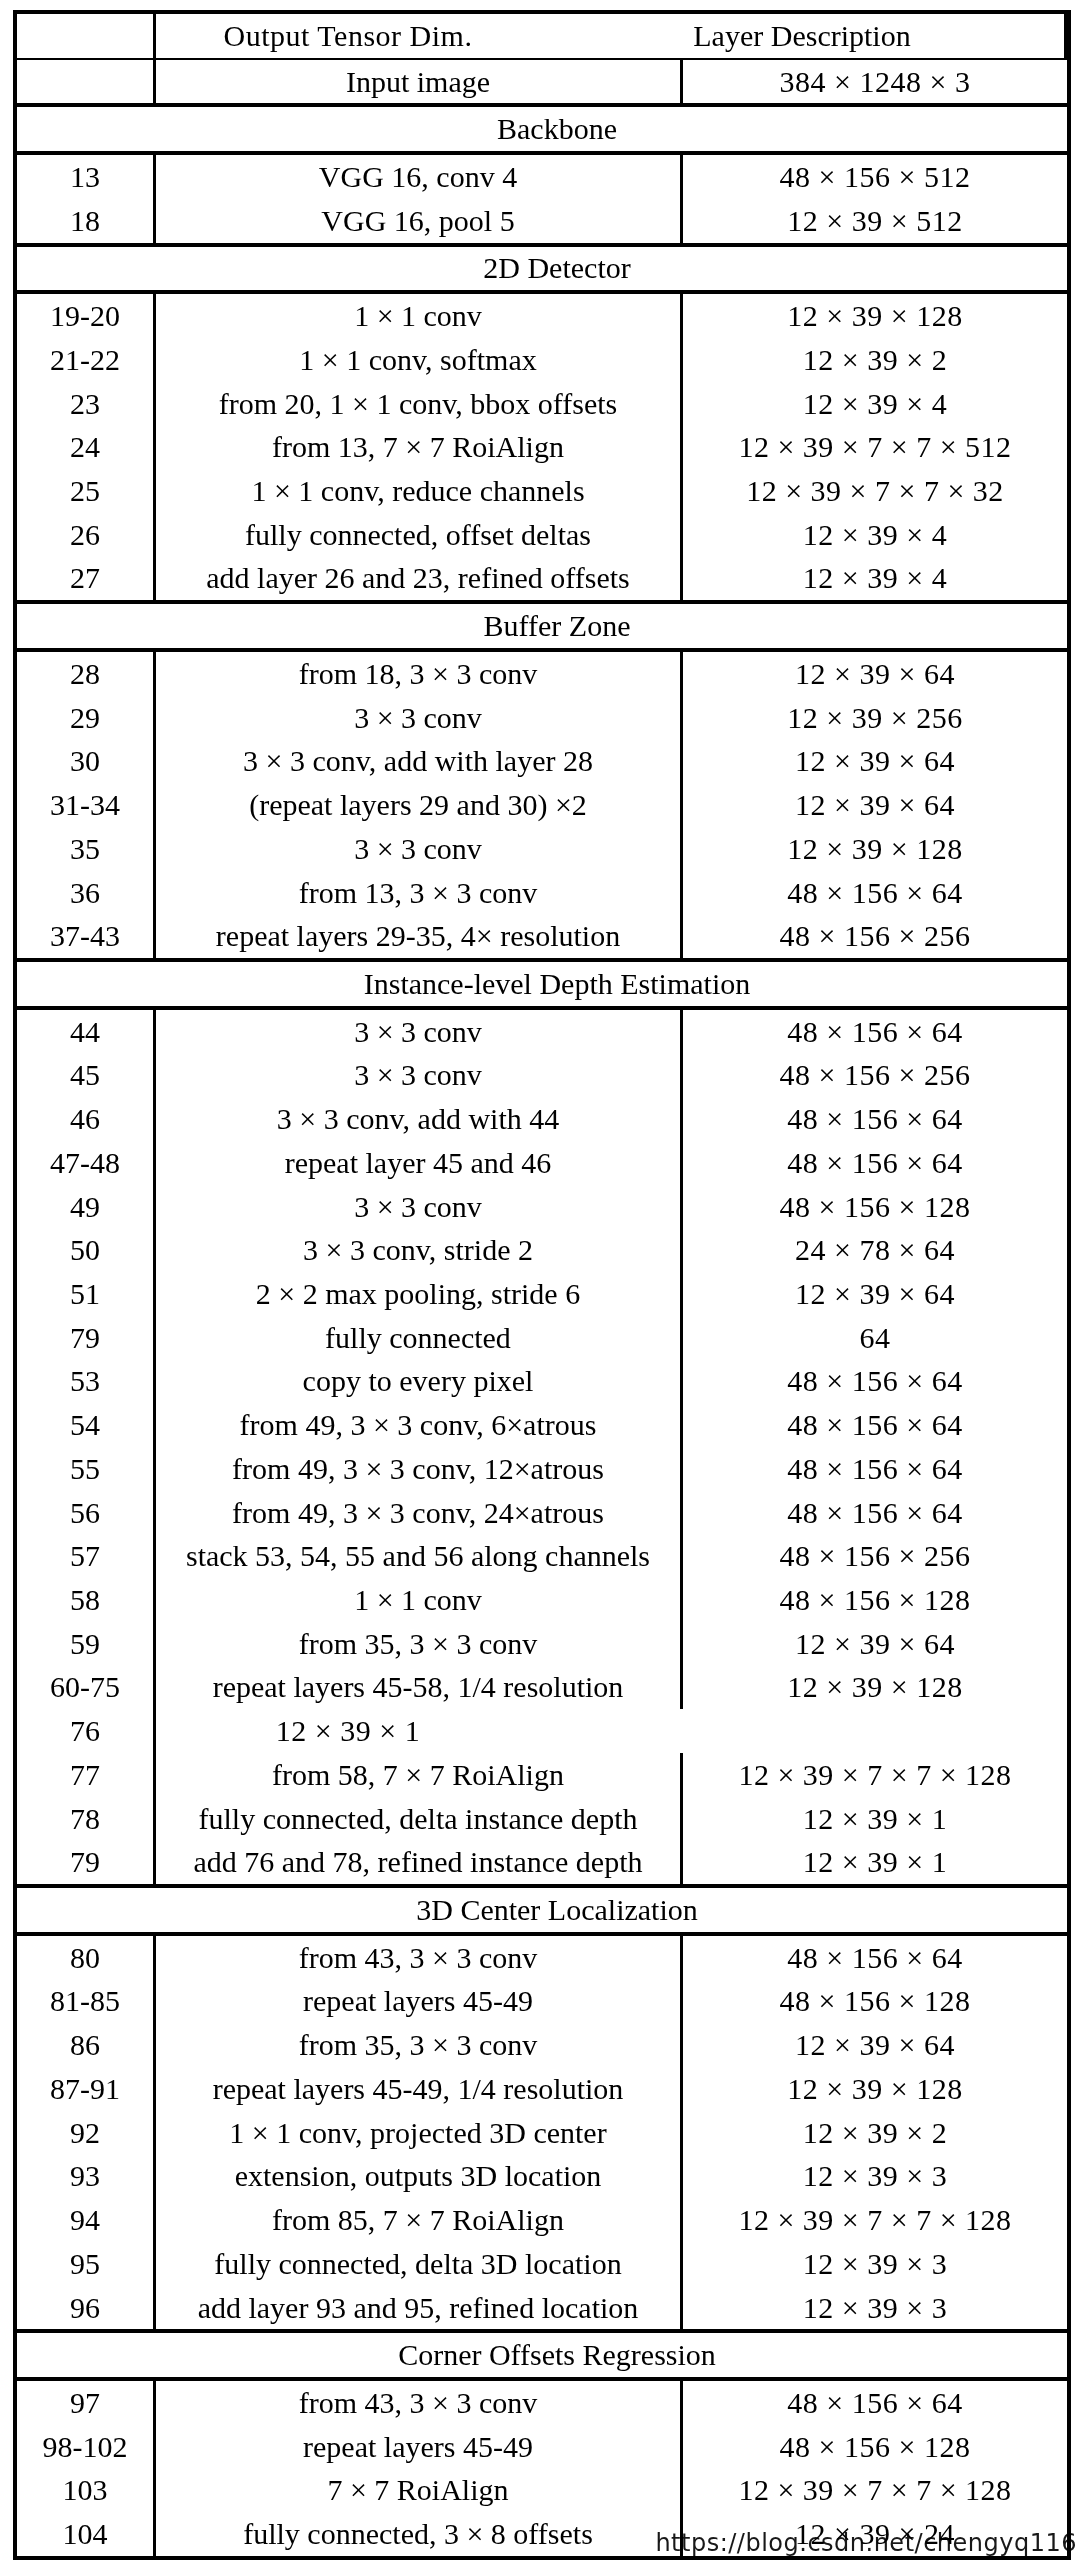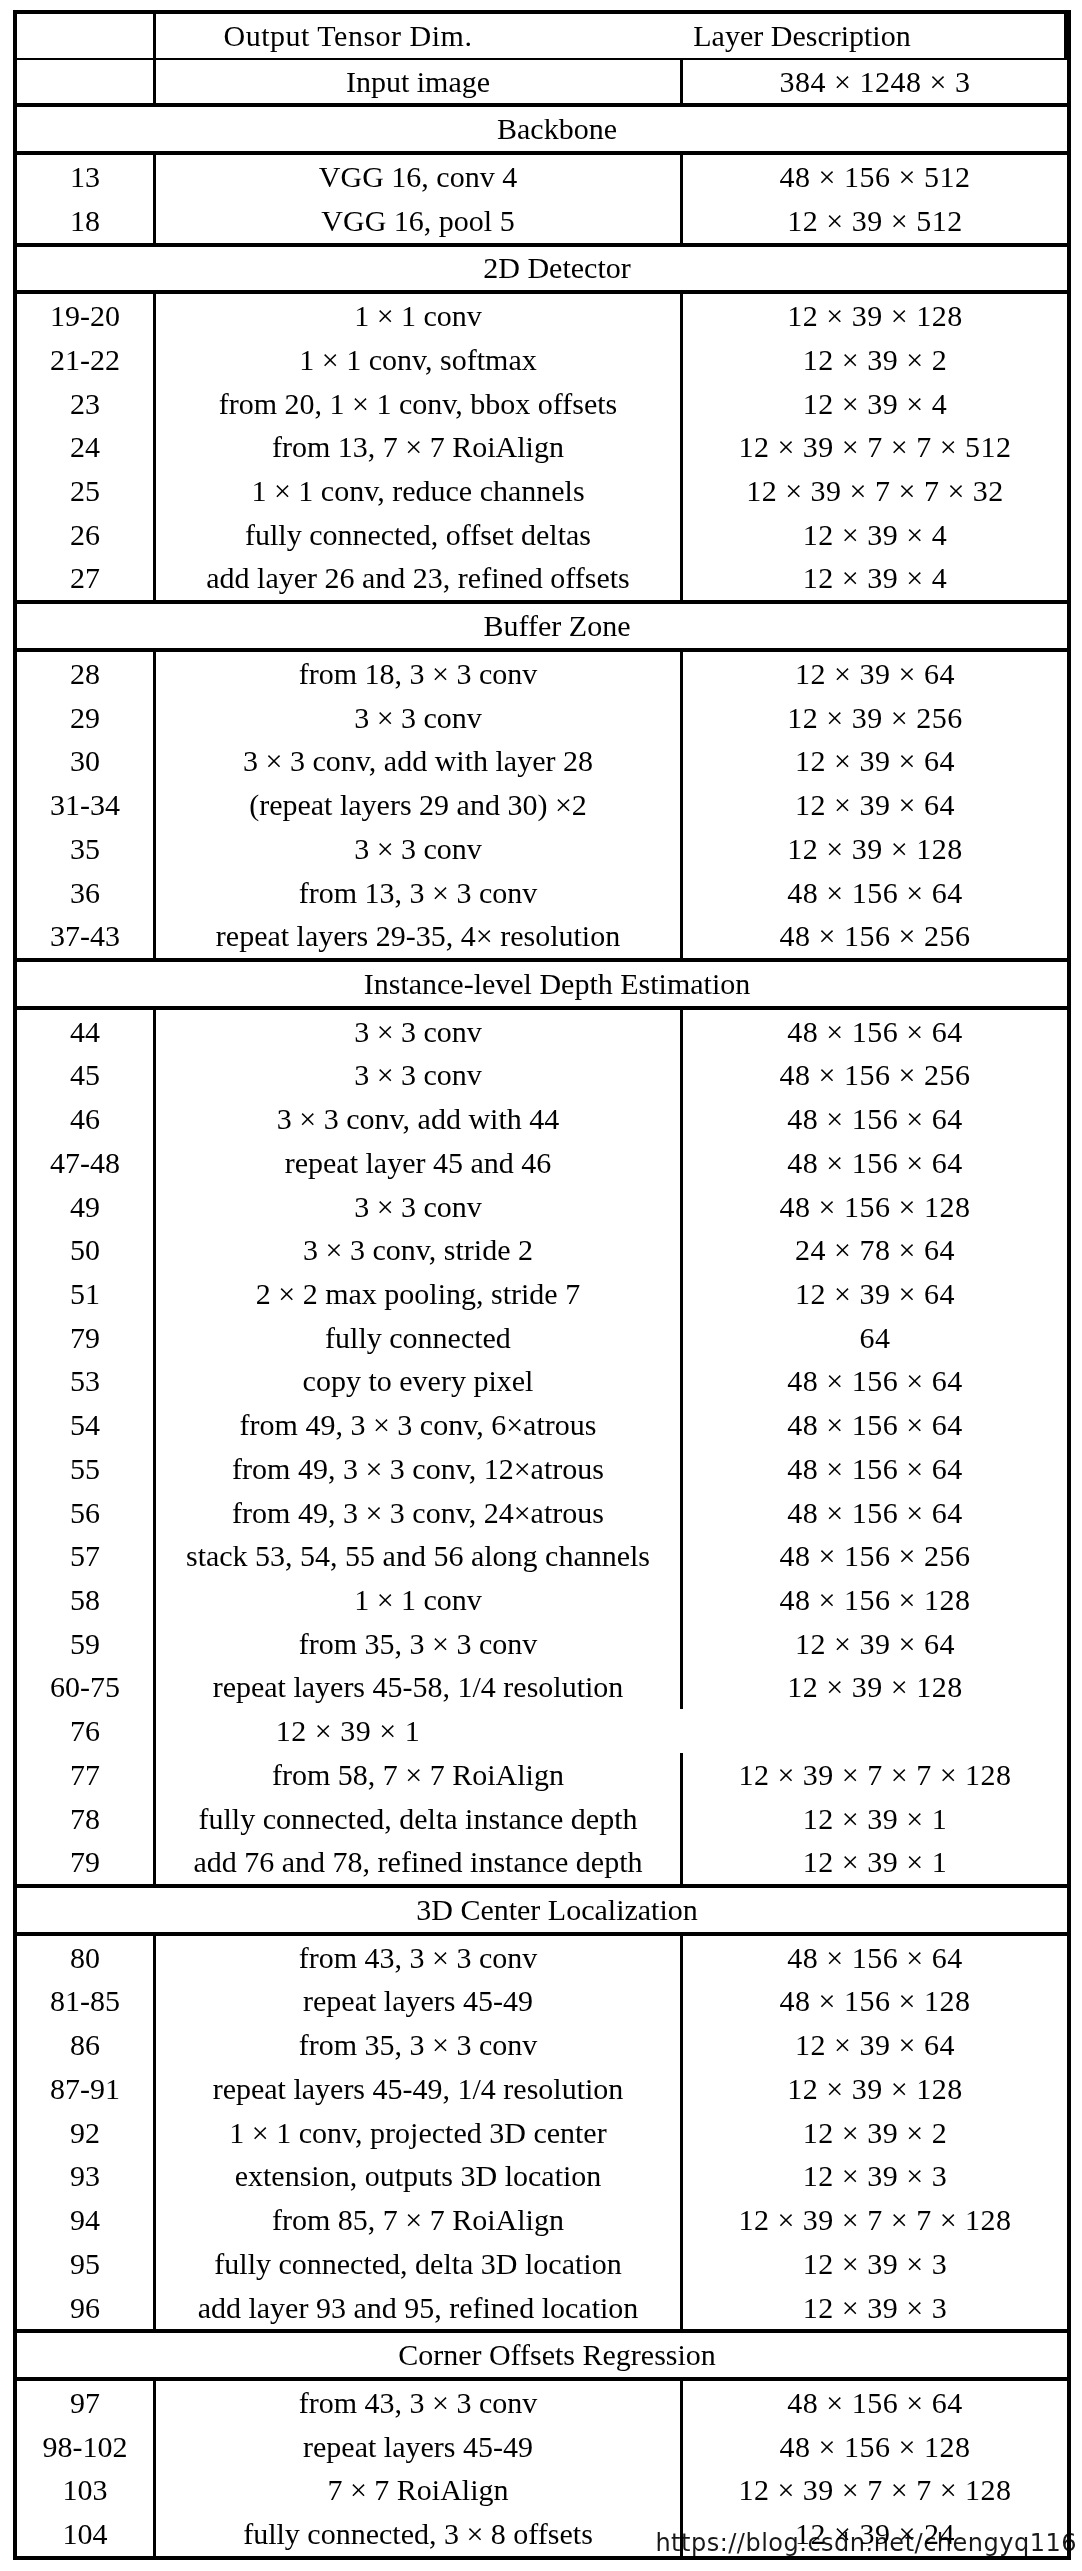--- a/index.html
+++ b/index.html
@@ -219,21 +219,21 @@
         <div class="cell c2">3 × 3 conv</div>
         <div class="cell c3">48 × 156 × 128</div>
       </div>
       <div class="row">
         <div class="cell c1">50</div>
         <div class="cell c2">3 × 3 conv, stride 2</div>
         <div class="cell c3">24 × 78 × 64</div>
       </div>
       <div class="row">
         <div class="cell c1">51</div>
-        <div class="cell c2">2 × 2 max pooling, stride 7</div>
+        <div class="cell c2">2 × 2 max pooling, stride 6</div>
         <div class="cell c3">12 × 39 × 64</div>
       </div>
       <div class="row">
         <div class="cell c1">79</div>
         <div class="cell c2">fully connected</div>
         <div class="cell c3">64</div>
       </div>
       <div class="row">
         <div class="cell c1">53</div>
         <div class="cell c2">copy to every pixel</div>

